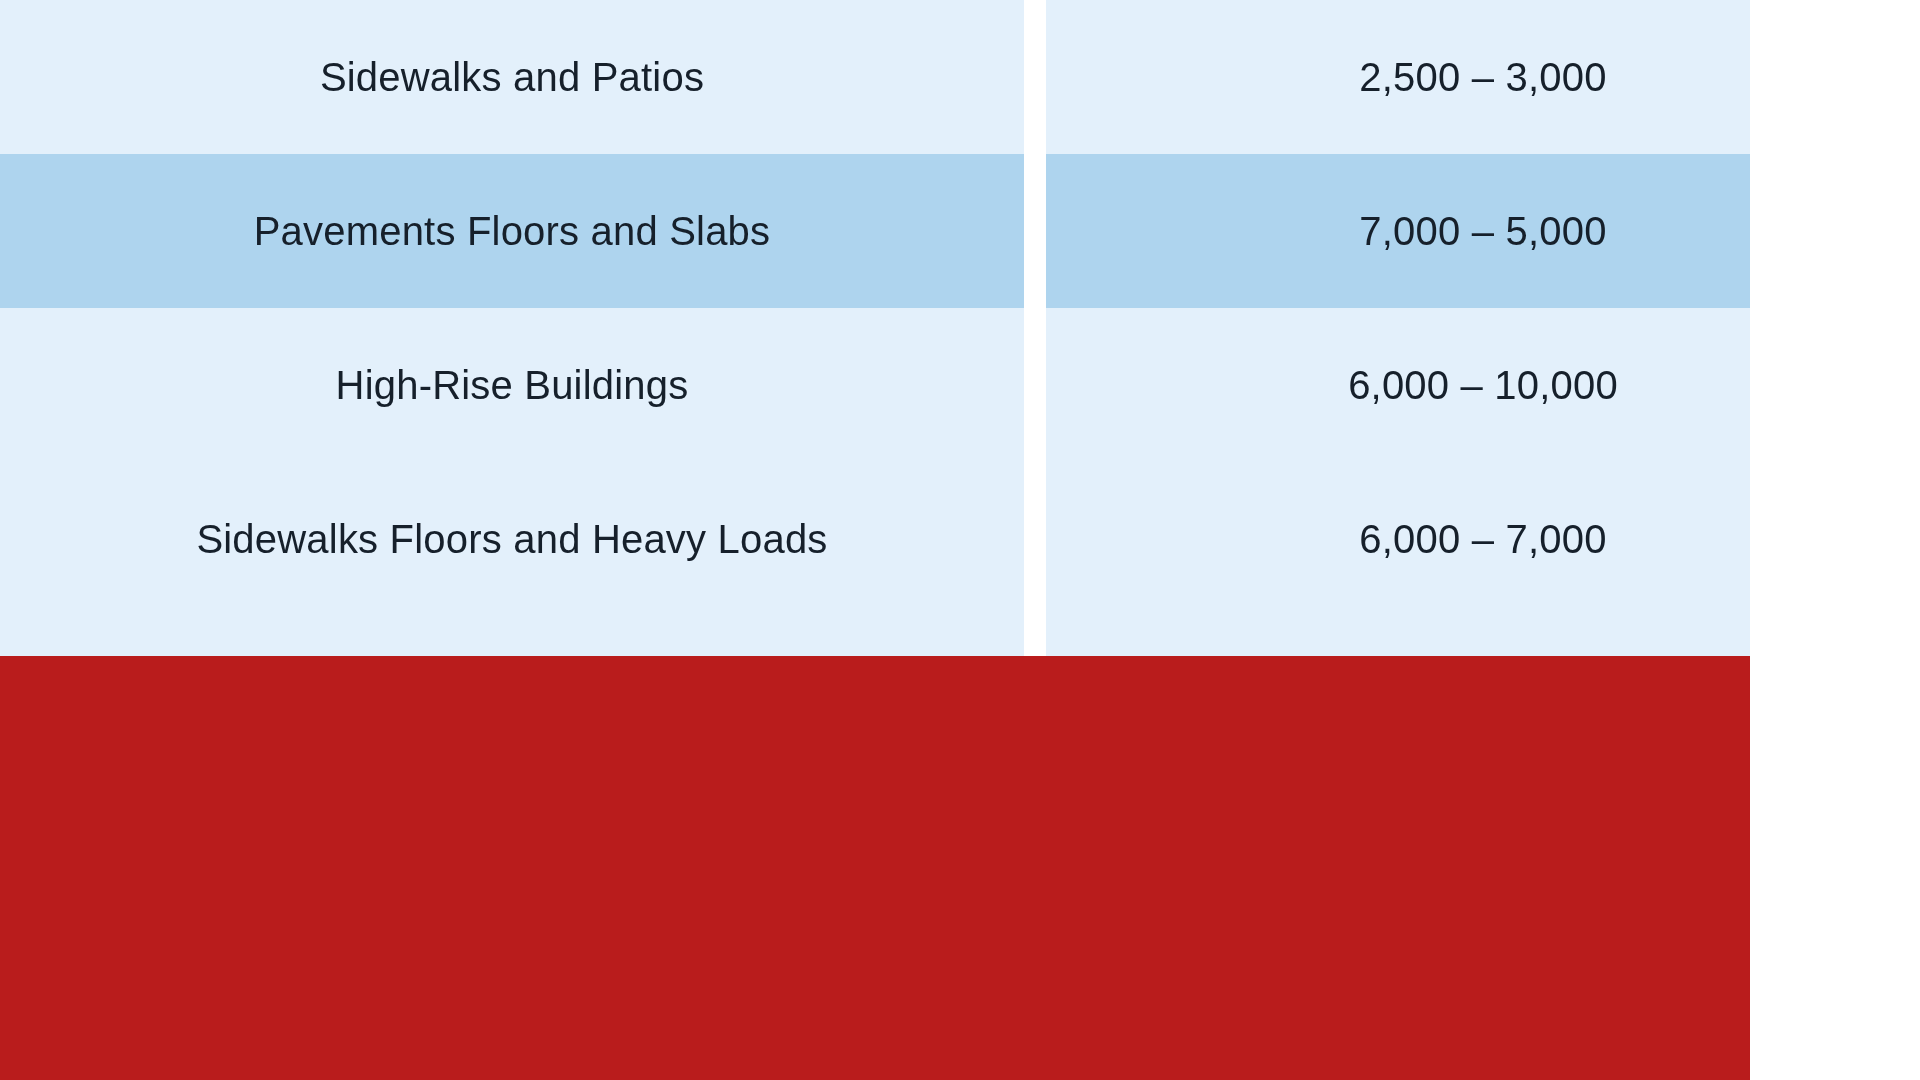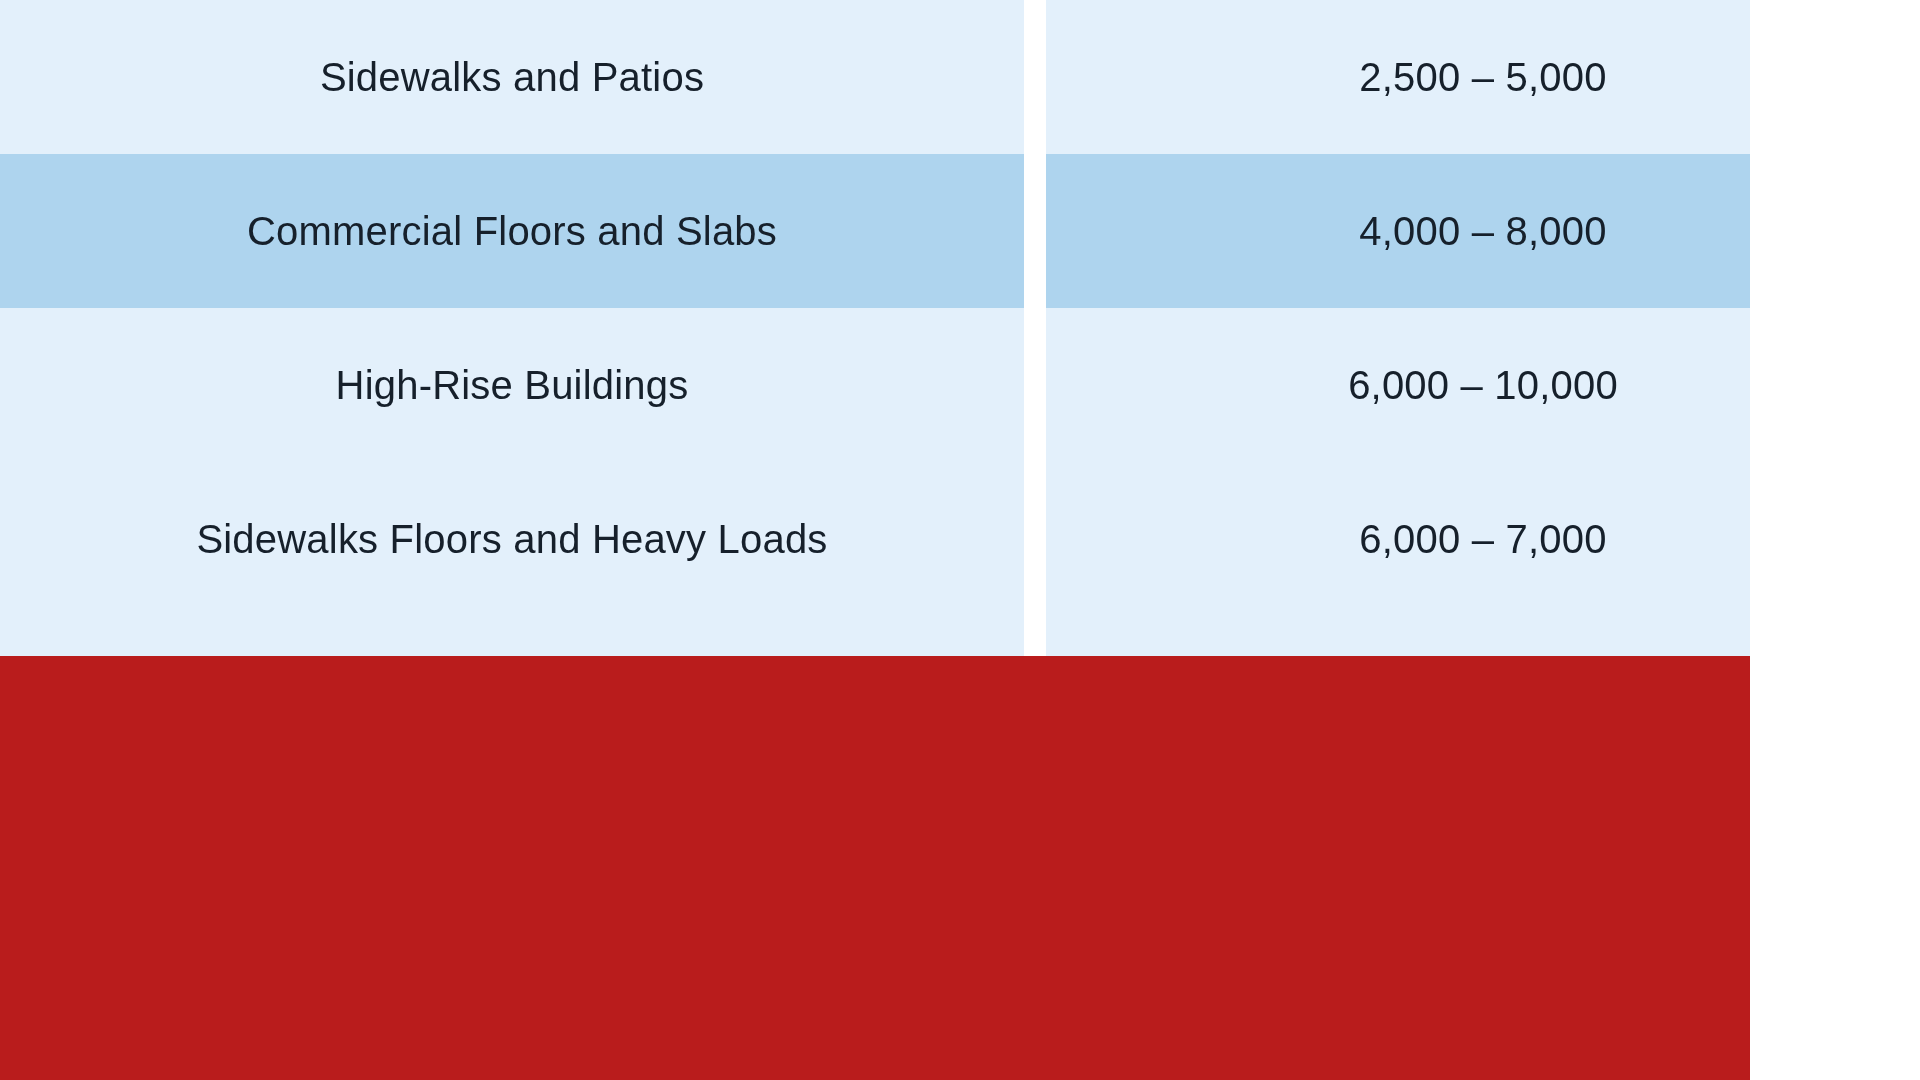--- a/index.html
+++ b/index.html
@@ -80,31 +80,31 @@
 <div id="table-wrap">
   <table class="table">
     <tbody>
 
       <tr class="row-light">
         <td class="col-app">
           <span class="cell-text">Sidewalks and Patios</span>
         </td>
         <td class="col-gap"></td>
         <td class="col-val">
-          <span class="cell-text">2,500 – 5,000</span>
+          <span class="cell-text">2,500 – 3,000</span>
         </td>
       </tr>
 
       <tr class="row-dark">
         <td class="col-app">
-          <span class="cell-text">Commercial Floors and Slabs</span>
+          <span class="cell-text">Pavements Floors and Slabs</span>
         </td>
         <td class="col-gap"></td>
         <td class="col-val">
-          <span class="cell-text">4,000 – 8,000</span>
+          <span class="cell-text">7,000 – 5,000</span>
         </td>
       </tr>
 
 
 
       <tr class="row-light">
         <td class="col-app">
           <span class="cell-text">High-Rise Buildings</span>
         </td>
         <td class="col-gap"></td>

